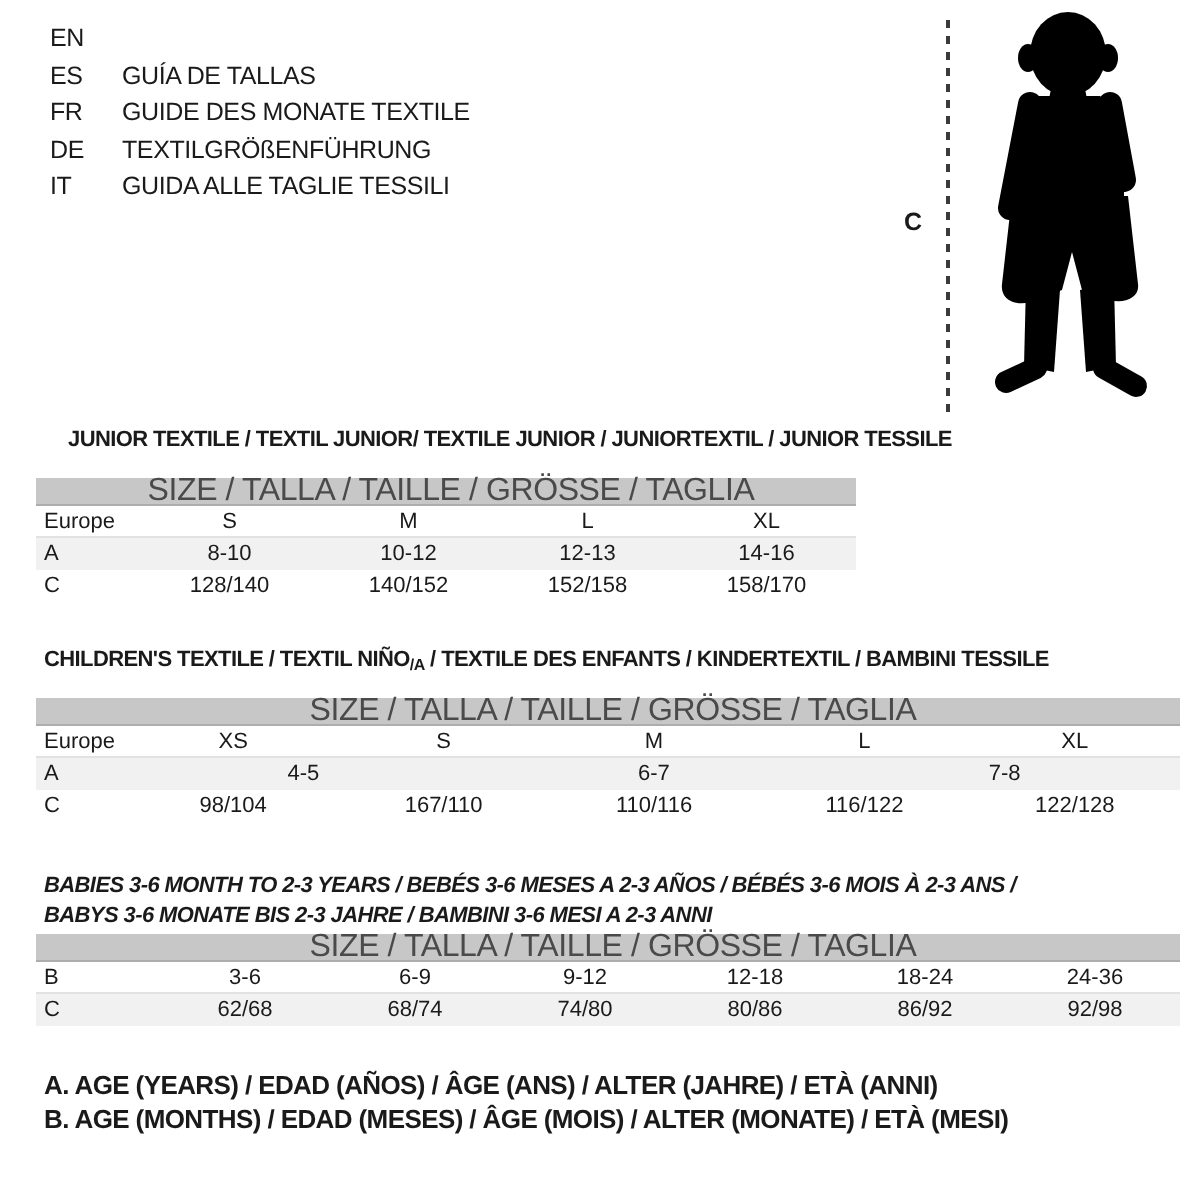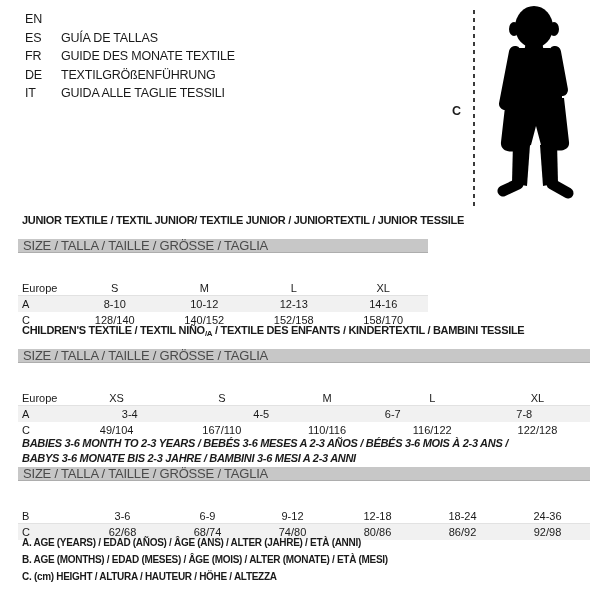--- a/index.html
+++ b/index.html
@@ -23,34 +23,34 @@
   
   .section-title{
     position:absolute;left:22px;font-size:11px;font-weight:bold;letter-spacing:-0.3px;
     white-space:nowrap;line-height:15px;
   }
   .sub{font-size:8px;vertical-align:-2px;}
   
   .size-table{position:absolute;left:18px;font-size:11px;}
   .size-bar{
     height:14px;line-height:14px;background:#c7c7c7;color:#4a4a4a;
-    padding-left:5px;font-size:13px;letter-spacing:-0.2px;white-space:nowrap;
-    border-bottom:1px solid #adadad;box-sizing:border-box;
+    padding-left:5px;font-size:16px;letter-spacing:-0.2px;white-space:nowrap;
+    border-bottom:1px solid #adadad;box-sizing:border-box;text-align:center;
   }
   .t-row{display:flex;height:16px;line-height:16px;}
   .t-row.shaded{background:#f1f1f1;}
-  .t-row.ruled{border-bottom:1px solid #e2e2e2;box-sizing:border-box;margin-top:27px;}
+  .t-row.ruled{border-bottom:1px solid #e2e2e2;box-sizing:border-box;}
   .t-label{padding-left:4px;box-sizing:border-box;}
   .t-cell{flex:1;text-align:center;}
   .jr .t-label{flex:0 0 52px;}
   .ch .t-label{flex:0 0 46px;}
   .bb .t-label{flex:0 0 62px;}
   
   .footnotes{position:absolute;left:22px;top:534px;}
-  .footnote{font-size:10px;font-weight:bold;letter-spacing:-0.3px;line-height:17px;white-space:nowrap;}
+  .footnote{font-size:13px;font-weight:bold;letter-spacing:-0.3px;line-height:17px;white-space:nowrap;}
 </style>
 </head>
 <body>
 
 <div class="lang-list">
   <div class="lang-row">
     <span class="lang-code">EN</span>
   </div>
   <div class="lang-row">
     <span class="lang-code">ES</span>
@@ -86,21 +86,21 @@
     </g>
     <g stroke="#000000" stroke-linecap="round" fill="none">
       <path d="M33,48 L23,100" stroke-width="12"></path>
       <path d="M73,48 L80,86" stroke-width="12"></path>
       <path d="M36,180 L21,187" stroke-width="11"></path>
       <path d="M70,180 L86,189" stroke-width="11"></path>
     </g>
   </svg>
 </div>
 
-<div class="section-title" style="top:213px;">JUNIOR TEXTILE / TEXTIL JUNIOR/ TEXTILE JUNIOR / JUNIORTEXTIL / JUNIOR TESSILE</div>
+<div class="section-title" style="top:213px;margin-left:12px;">JUNIOR TEXTILE / TEXTIL JUNIOR/ TEXTILE JUNIOR / JUNIORTEXTIL / JUNIOR TESSILE</div>
 
 <div class="size-table jr" style="top:239px;width:410px;">
   <div class="size-bar">SIZE / TALLA / TAILLE / GRÖSSE / TAGLIA</div>
   <div class="t-row ruled">
     <span class="t-label">Europe</span>
     <span class="t-cell">S</span>
     <span class="t-cell">M</span>
     <span class="t-cell">L</span>
     <span class="t-cell">XL</span>
   </div>
@@ -127,28 +127,27 @@
   <div class="t-row ruled">
     <span class="t-label">Europe</span>
     <span class="t-cell">XS</span>
     <span class="t-cell">S</span>
     <span class="t-cell">M</span>
     <span class="t-cell">L</span>
     <span class="t-cell">XL</span>
   </div>
   <div class="t-row shaded">
     <span class="t-label">A</span>
-    <span class="t-cell">3-4</span>
     <span class="t-cell">4-5</span>
     <span class="t-cell">6-7</span>
     <span class="t-cell">7-8</span>
   </div>
   <div class="t-row">
     <span class="t-label">C</span>
-    <span class="t-cell">49/104</span>
+    <span class="t-cell">98/104</span>
     <span class="t-cell">167/110</span>
     <span class="t-cell">110/116</span>
     <span class="t-cell">116/122</span>
     <span class="t-cell">122/128</span>
   </div>
 </div>
 
 <div class="section-title" style="top:436px;font-style:italic;">
   <div>BABIES 3-6 MONTH TO 2-3 YEARS / BEBÉS 3-6 MESES A 2-3 AÑOS / BÉBÉS 3-6 MOIS À 2-3 ANS /</div>
   <div>BABYS 3-6 MONATE BIS 2-3 JAHRE / BAMBINI 3-6 MESI A 2-3 ANNI</div>
@@ -172,14 +171,13 @@
     <span class="t-cell">74/80</span>
     <span class="t-cell">80/86</span>
     <span class="t-cell">86/92</span>
     <span class="t-cell">92/98</span>
   </div>
 </div>
 
 <div class="footnotes">
   <div class="footnote">A. AGE (YEARS) / EDAD (AÑOS) / ÂGE (ANS) / ALTER (JAHRE) / ETÀ (ANNI)</div>
   <div class="footnote">B. AGE (MONTHS) / EDAD (MESES) / ÂGE (MOIS) / ALTER (MONATE) / ETÀ (MESI)</div>
-  <div class="footnote">C. (cm) HEIGHT / ALTURA / HAUTEUR / HÖHE / ALTEZZA</div>
 </div>
 
 </body></html>

